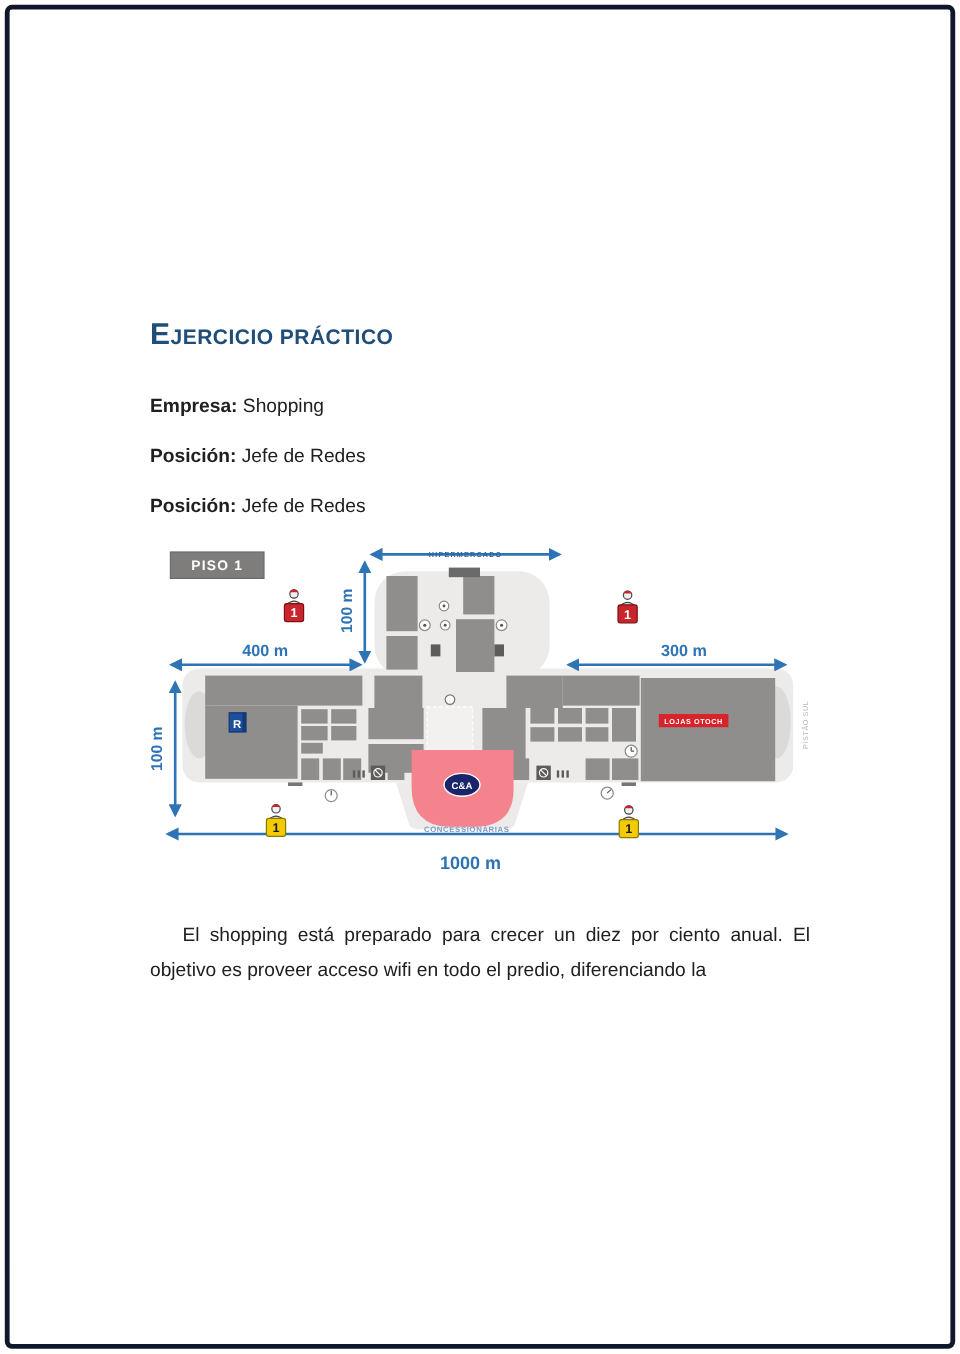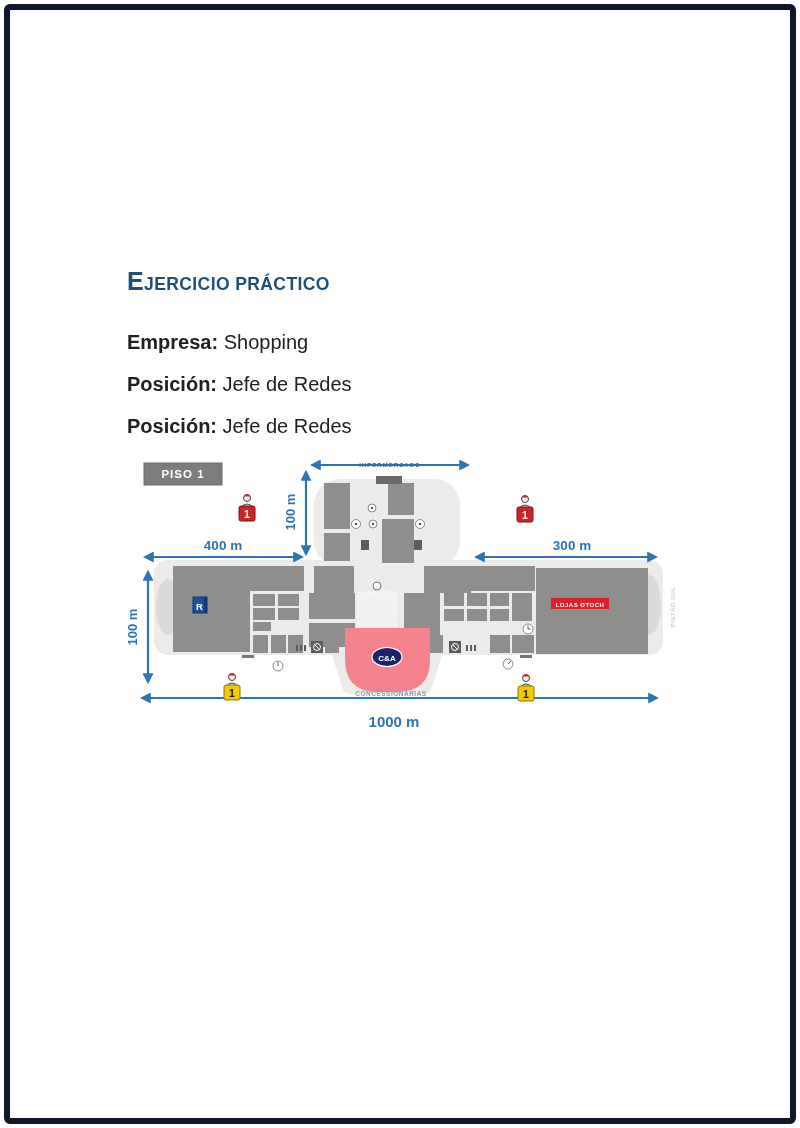--- a/index.html
+++ b/index.html
@@ -1,31 +1,31 @@
 <!DOCTYPE html>
 <html lang="es"><head>
 <meta charset="utf-8">
 <style>
   html,body{margin:0;padding:0;}
   body{
     width:800px;height:1128px;position:relative;background:#ffffff;
     font-family:"Liberation Sans", sans-serif;color:#202020;
   }
   .page{
-    position:absolute;inset:4px;border:6px solid #0f172a;border-radius:6px;
+    position:absolute;inset:4px;border:4px solid #0f172a;border-radius:6px;
     background:#ffffff;overflow:hidden;
   }
   .content{position:absolute;left:117px;right:117px;top:0;}
   h1.doc-title{
     margin:258px 0 0 0;font-size:17.5px;line-height:26px;font-weight:bold;
     color:#1F4E79;letter-spacing:0.4px;
   }
   h1.doc-title::first-letter{font-size:25px;}
   p{margin:0;}
-  p.field{margin-top:34px;font-size:20px;line-height:22px;}
+  p.field{margin-top:34px;font-size:16px;line-height:22px;}
   p.field + p.field{margin-top:20px;}
   p.desc{
     margin-top:29px;font-size:16px;line-height:29px;text-align:justify;
   }
   .map-wrap{margin-top:13px;margin-left:-1px;width:560px;height:295px;}
   svg{font-family:inherit;display:block;}
   p.closing{
     margin-top:23px;font-size:16px;line-height:29px;text-align:justify;
     text-indent:27px;
   }
@@ -209,15 +209,16 @@
         <g transform="translate(392,223)">
           <path d="M2,14 Q8,8 14,14 Z" fill="#f0f0f0" stroke="#444" stroke-width="1"></path>
           <circle cx="8" cy="5" r="3.5" fill="#f0f0f0" stroke="#444" stroke-width="1"></circle>
           <path d="M4.5,3.5 Q8,-1.5 11.5,3.5 Z" fill="#C9252C"></path>
           <rect x="0" y="13" width="16" height="15" rx="2" fill="#F2CB05" stroke="#8A7A00" stroke-width="1"></rect>
           <text x="8" y="24.5" font-size="10.5" font-weight="bold" fill="#1a1a1a" text-anchor="middle">1</text>
         </g>
       </svg>
     </div>
 
+    <p class="closing">El shopping está preparado para crecer un diez por ciento anual. El objetivo es proveer acceso wifi en todo el predio, diferenciando la</p>
 
   </div>
 </div>
 
 </body></html>

